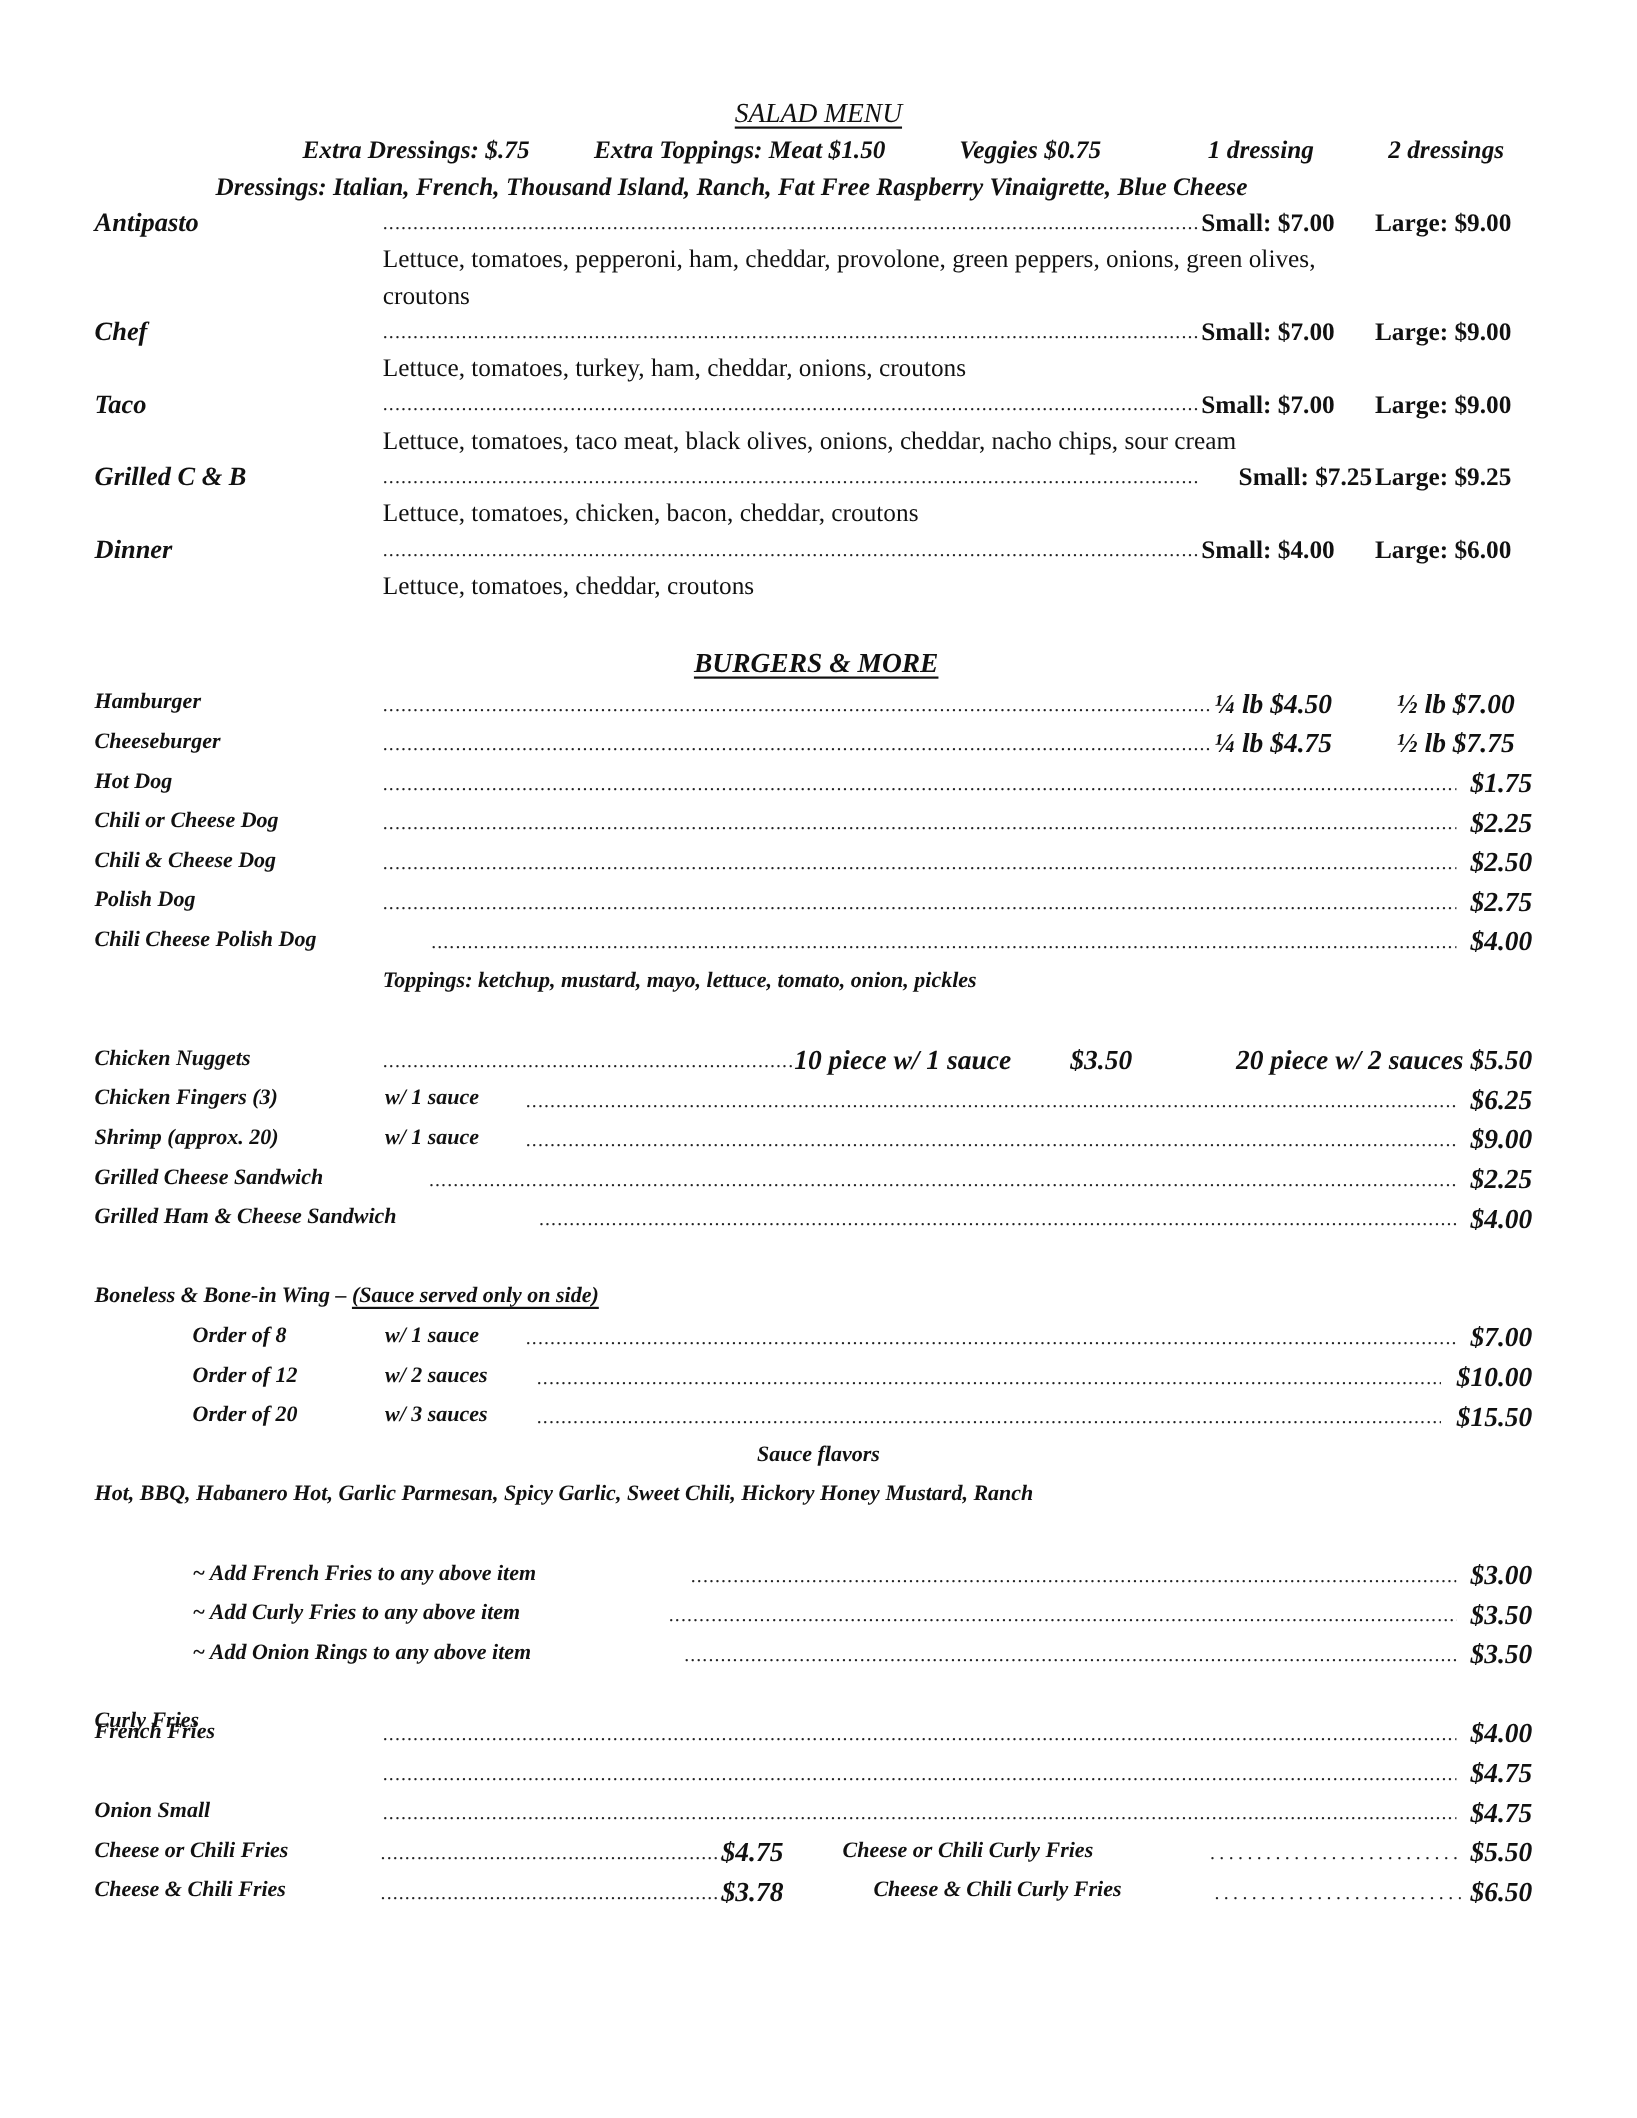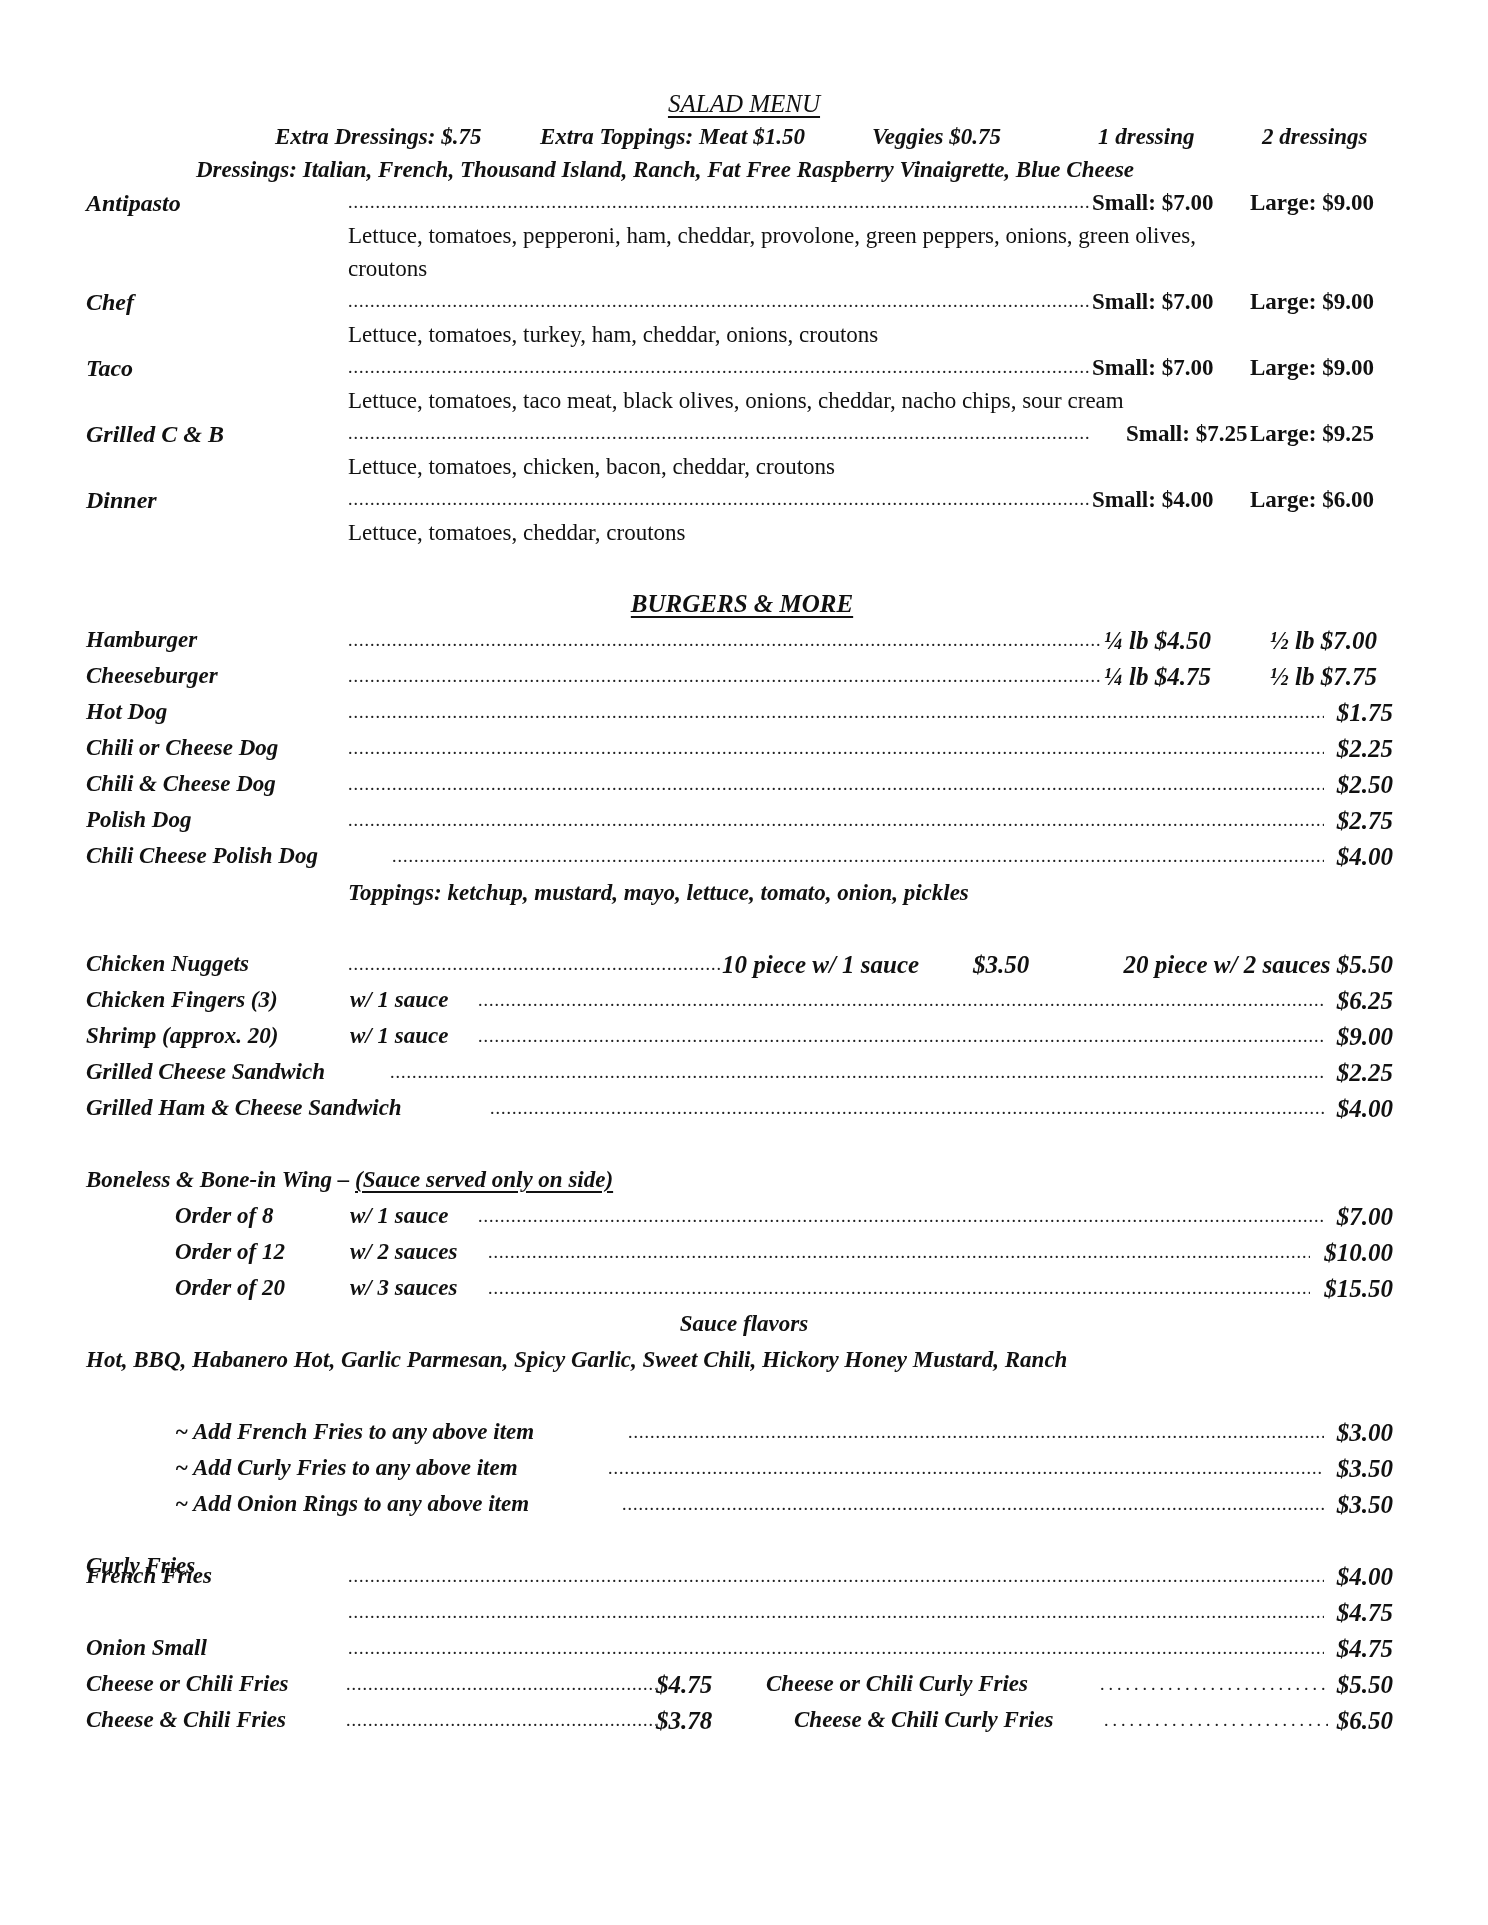--- a/index.html
+++ b/index.html
@@ -4,21 +4,21 @@
 <style>
   html, body { margin: 0; padding: 0; background: #ffffff; }
   body {
     width: 1488px; height: 1925px; position: relative; overflow: hidden;
     font-family: "Liberation Serif", "DejaVu Serif", serif; color: #111;
   }
   .abs { position: absolute; white-space: nowrap; }
   .hdr { font-style: italic; font-weight: normal; font-size: 25px; text-decoration: underline; text-underline-offset: 4px; text-decoration-thickness: 2px; }
   .hdr.b { font-weight: bold; }
   .sub { font-size: 23px; font-style: italic; font-weight: bold; }
-  .name { font-size: 23px; font-style: italic; font-weight: bold; }
+  .name { font-size: 20px; font-style: italic; font-weight: bold; }
   .desc { font-size: 23px; font-weight: normal; font-style: normal; }
   .dots { position: absolute; overflow: hidden; white-space: nowrap; font-size: 18px; letter-spacing: 1px; color: #222; }
   .salprice { font-size: 23px; font-weight: bold; font-style: normal; }
   .bprice { font-size: 25px; font-style: italic; font-weight: bold; }
   .center { left: 0; width: 1488px; text-align: center; }
   .under { text-decoration: underline; text-underline-offset: 4px; text-decoration-thickness: 2px; }
 </style>
 </head>
 <body>
 

